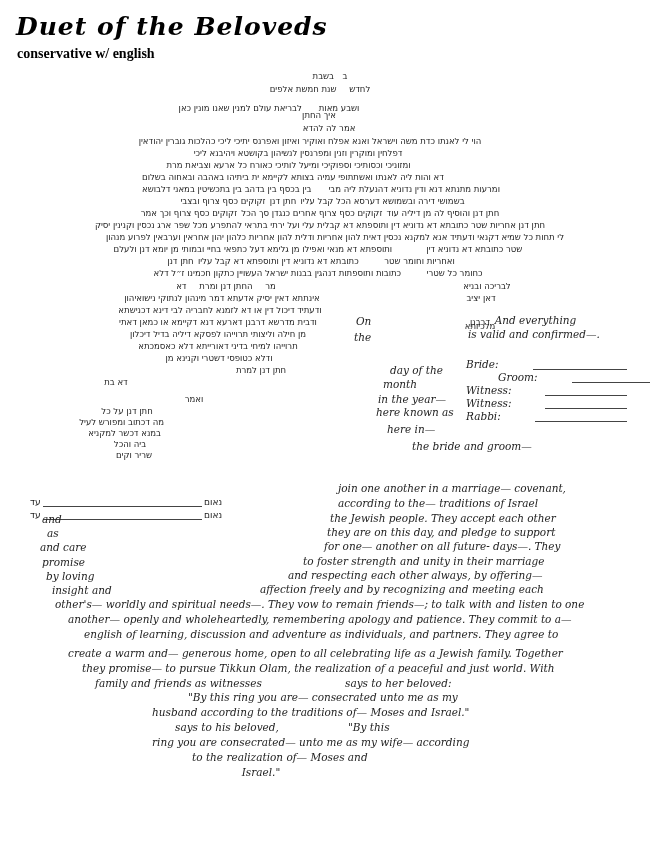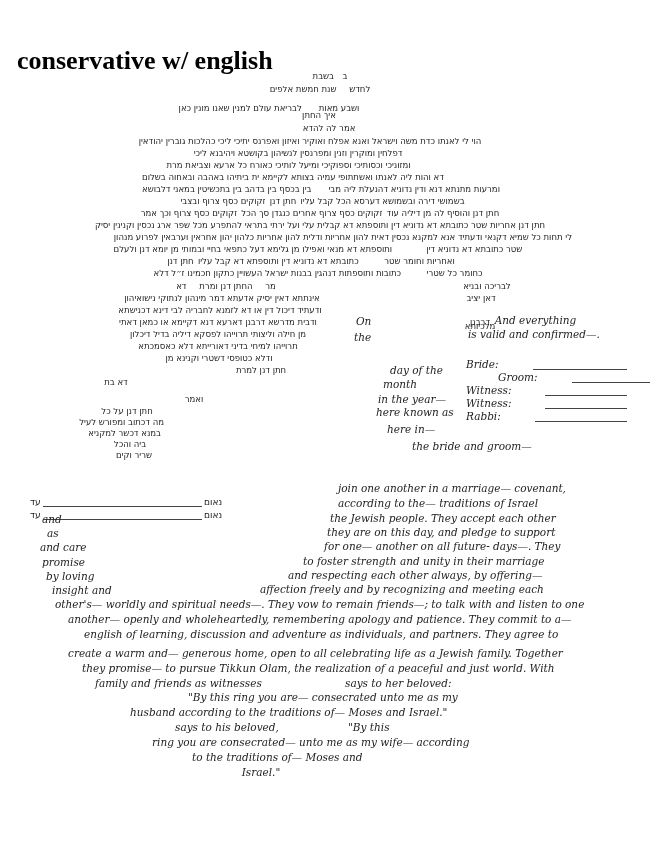--- a/index.html
+++ b/index.html
@@ -9,21 +9,21 @@
     font-family:"Liberation Serif", serif; color:#111;
   }
   .title {
     position:absolute; left:16px; top:12px;
     font-family:"DejaVu Serif", serif; font-style:italic; font-weight:bold;
     font-size:25px; letter-spacing:1px; color:#000;
   }
   .subtitle {
     position:absolute; left:17px; top:46px;
     font-family:"Liberation Serif", serif; font-weight:bold;
-    font-size:26px; color:#000;
+    font-size:14px; color:#000;
   }
   .hline {
     position:absolute; direction:rtl; white-space:nowrap;
     font-family:"DejaVu Sans", sans-serif; font-size:8.5px;
     line-height:10px; color:#1a1a1a; text-align:center;
   }
   .eline {
     position:absolute; white-space:nowrap;
     font-family:"DejaVu Serif", serif; font-style:italic;
     font-size:10.5px; line-height:13px; color:#222; text-align:center;
@@ -42,37 +42,38 @@
     width:196px; height:12px;
     font-family:"DejaVu Sans", sans-serif; font-size:9px; color:#1a1a1a;
   }
   .wit-row .word { white-space:nowrap; padding:0 2px; }
   .wit-row .blank { height:10px; }
 </style>
 </head>
 <body>
 
 <div class="page">
+  <div class="title">Duet of the Beloveds</div>
   <div class="subtitle">conservative w/ english</div>
 
   <div id="hebrew-ring">
       <div class="hline" style="left: 300px; top: 71px; width: 60px;">ב בשבת</div>
       <div class="hline" style="left: 245px; top: 84px; width: 150px;">לחדש  שנת חמשת אלפים</div>
       <div class="hline" style="left: 163px; top: 103px; width: 212px;">ושבע מאות  לבריאת עולם למנין שאנו מונין כאן</div>
       <div class="hline" style="left: 295px; top: 110px; width: 48px;">איך החתן</div>
       <div class="hline" style="left: 298px; top: 123px; width: 62px;">אמר לה להדא</div>
       <div class="hline" style="left: 95px; top: 136px; width: 430px;">הוי לי לאנתו כדת משה וישראל ואנא אפלח ואוקיר ואיזון ואפרנס יתיכי ליכי כהלכות גוברין יהודאין</div>
       <div class="hline" style="left: 162px; top: 148px; width: 272px;">דפלחין ומוקרין וזנין ומפרנסין לנשיהון בקושטא ויהיבנא ליכי</div>
       <div class="hline" style="left: 116px; top: 160px; width: 345px;">ומזוניכי וכסותיכי וספוקיכי ומיעל לותיכי כאורח כל ארעא וצביאת מרת</div>
       <div class="hline" style="left: 72px; top: 172px; width: 442px;">דא והות ליה לאנתו ואשתתופי עמיה בצותא לקיימא ית ביתיהו באהבה ובאחוה בשלום</div>
       <div class="hline" style="left: 62px; top: 184px; width: 518px;">ומרעות מתנתא דנא ודין נדוניא דהנעלת ליה מבי  בין בכסף בין בדהב בין בתכשיטין במאני דלבושא</div>
       <div class="hline" style="left: 70px; top: 196px; width: 505px;">בשמושי דירה ובשמושא דערסא הכל קבל עליו חתן דנן זקוקים כסף צרוף ובצבי</div>
       <div class="hline" style="left: 80px; top: 208px; width: 480px;">חתן דנן והוסיף לה מן דיליה עוד זקוקים כסף צרוף אחרים כנגדן סך הכל זקוקים כסף צרוף וכך אמר</div>
       <div class="hline" style="left: 62px; top: 220px; width: 516px;">חתן דנן אחריות שטר כתובתא דא נדוניא דין ותוספתא דא קבלית עלי ועל ירתי בתראי להתפרע מכל שפר ארג נכסין וקנינין יסיק</div>
-      <div class="hline" style="left: 48px; top: 232px; width: 524px; text-align: right;">לי תחות כל שמיא דקנאי ודעתיד אנא למקנא נכסין דאית להון אחריות ודלית להון אחריות כלהון יהון אחראין וערבאין לפרוע מנהון</div>
+      <div class="hline" style="left: 73px; top: 232px; width: 524px;">לי תחות כל שמיא דקנאי ודעתיד אנא למקנא נכסין דאית להון אחריות ודלית להון אחריות כלהון יהון אחראין וערבאין לפרוע מנהון</div>
       <div class="hline" style="left: 58px; top: 244px; width: 520px;">שטר כתובתא דא נדוניא דין    ותוספתא דא מנאי ואפילו מן גלימא דעל כתפאי בחיי ובמותי מן יומא דנן ולעלם</div>
       <div class="hline" style="left: 62px; top: 256px; width: 498px;">ואחריות וחומר שטר   כתובתא דא נדוניא דין ותוספתא דא קבל עליו חתן דנן</div>
       <div class="hline" style="left: 92px; top: 268px; width: 452px;">כחומר כל שטרי   כתובות ותוספתות דנהגין בבנות ישראל העשויין כתקון חכמינו ז״ל דלא</div>
       <div class="hline" style="left: 452px; top: 281px; width: 70px;">לבריכה ובניא</div>
       <div class="hline" style="left: 90px; top: 281px; width: 272px;">מר  החתן דנן ומרת  דא</div>
       <div class="hline" style="left: 455px; top: 293px; width: 52px;">דאן יציב</div>
       <div class="hline" style="left: 82px; top: 293px; width: 280px;">אינתתא דאין יסיק אדעתא דמר מינהון לנתוקי נישואיהון</div>
       <div class="hline" style="left: 457px; top: 305px; width: 46px; margin-top: 16px;">מלכיותא</div>
       <div class="hline" style="left: 86px; top: 305px; width: 268px;">ודעתיד דיכול דין או דא לזמנא לחבריה לבי דינא דכנישתא</div>
       <div class="hline" style="left: 460px; top: 317px; width: 40px;">דרבנן</div>
@@ -151,20 +152,20 @@
       <div class="eline left" style="left: 52px; top: 584px; width: 56px;">insight and</div>
       <div class="eline" style="left: 260px; top: 583px; width: 242px;">affection freely and by recognizing and meeting each</div>
       <div class="eline" style="left: 55px; top: 598px; width: 452px;">other's— worldly and spiritual needs—. They vow to remain friends—; to talk with and listen to one</div>
       <div class="eline" style="left: 68px; top: 613px; width: 436px;">another— openly and wholeheartedly, remembering apology and patience. They commit to a—</div>
       <div class="eline" style="left: 84px; top: 628px; width: 410px;">english of learning, discussion and adventure as individuals, and partners. They agree to</div>
       <div class="eline" style="left: 68px; top: 647px; width: 420px;">create a warm and— generous home, open to all celebrating life as a Jewish family. Together</div>
       <div class="eline" style="left: 82px; top: 662px; width: 396px;">they promise— to pursue Tikkun Olam, the realization of a peaceful and just world. With</div>
       <div class="eline left" style="left: 95px; top: 677px; width: 162px;">family and friends as witnesses</div>
       <div class="eline left" style="left: 345px; top: 677px; width: 108px;">says to her beloved:</div>
       <div class="eline" style="left: 188px; top: 691px; width: 232px;">"By this ring you are— consecrated unto me as my</div>
-      <div class="eline" style="left: 130px; top: 706px; width: 248px;">husband according to the traditions of— Moses and Israel."</div>
+      <div class="eline" style="left: 152px; top: 706px; width: 248px;">husband according to the traditions of— Moses and Israel."</div>
       <div class="eline left" style="left: 175px; top: 721px; width: 108px;">says to his beloved,</div>
       <div class="eline left" style="left: 348px; top: 721px; width: 48px;">"By this</div>
       <div class="eline" style="left: 152px; top: 736px; width: 236px;">ring you are consecrated— unto me as my wife— according</div>
-      <div class="eline" style="left: 192px; top: 751px; width: 158px;">to the traditions of— Moses and</div>
+      <div class="eline" style="left: 192px; top: 751px; width: 158px;">to the realization of— Moses and</div>
       <div class="eline" style="left: 238px; top: 766px; width: 46px;">Israel."</div>
     </div>
 </div>
 
 </body></html>

